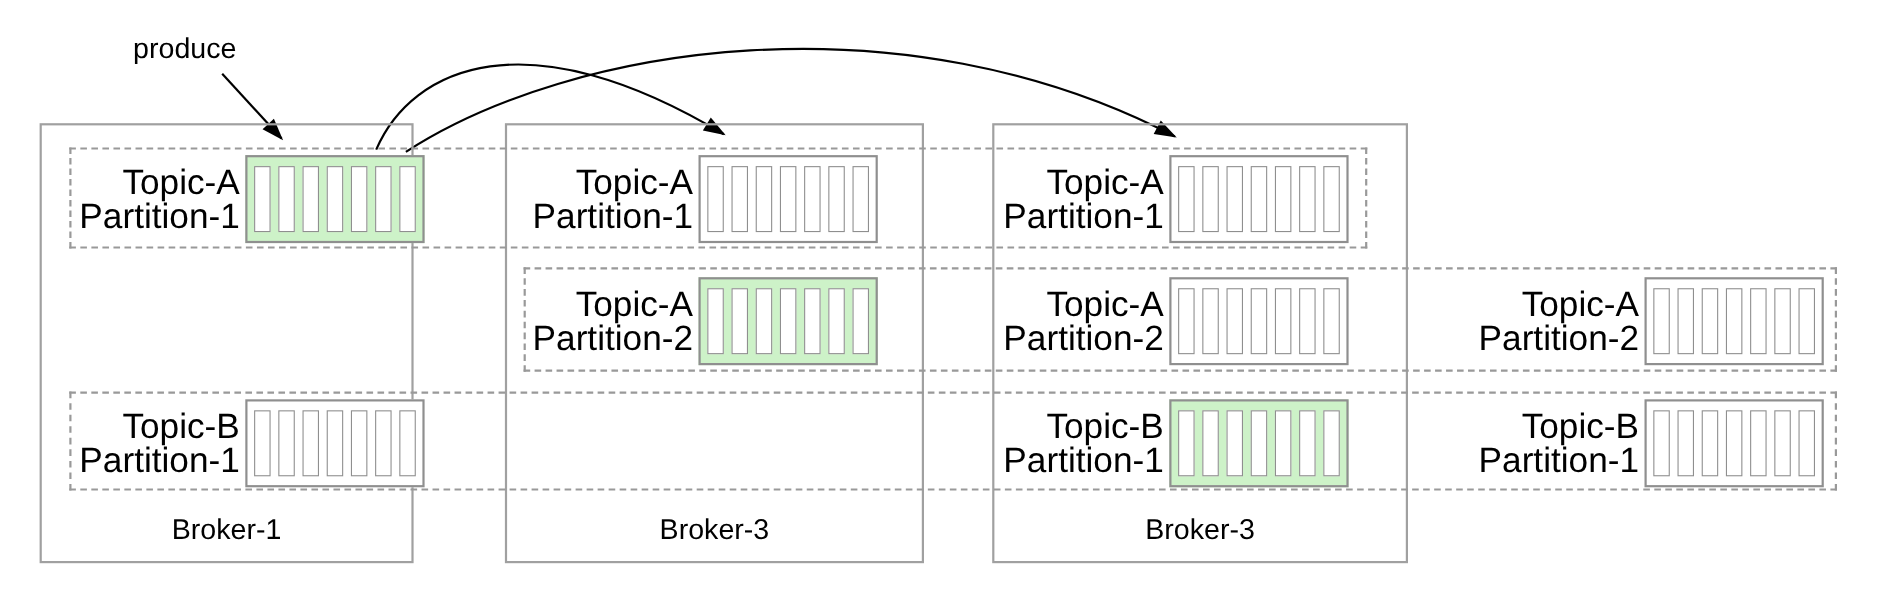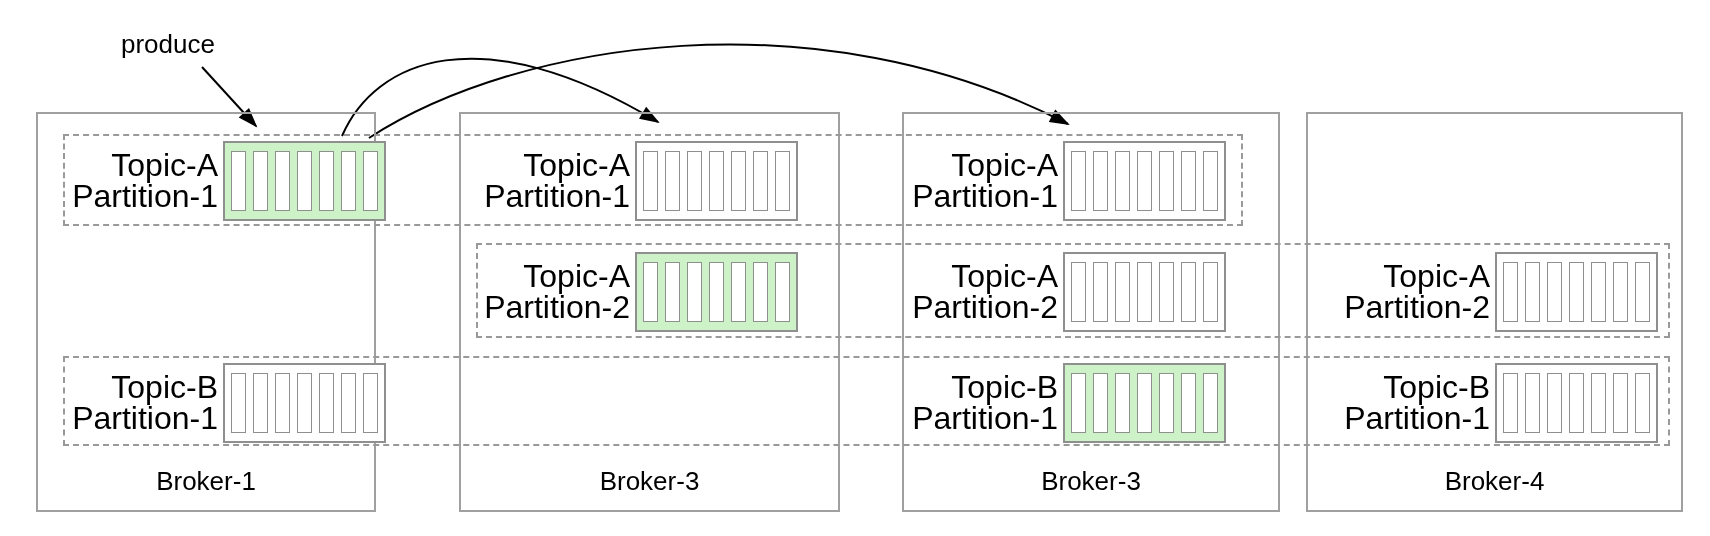--- a/index.html
+++ b/index.html
@@ -62,23 +62,20 @@
   </svg>
 
 <div class="broker" style="left: 36px; top: 112px; width: 340px; height: 400px;">
       <div class="broker-label">Broker-1</div>
     </div>
     <div class="broker" style="left: 459px; top: 112px; width: 381px; height: 400px;">
       <div class="broker-label">Broker-3</div>
     </div>
     <div class="broker" style="left: 902px; top: 112px; width: 378px; height: 400px;">
       <div class="broker-label">Broker-3</div>
-    </div>
-    <div class="broker" style="left: 1306px; top: 112px; width: 377px; height: 400px;">
-      <div class="broker-label">Broker-4</div>
     </div>
     <div class="prow" style="left: 63px; top: 134px; width: 1180px; height: 92px;"></div>
     <div class="plabel" style="left: 28px; top: 150px; width: 190px;">
       <span>Topic-A</span>
       <span>Partition-1</span>
     </div>
     <div class="pbox leader" style="left: 223px; top: 141px;">
       <div class="slat"></div>
       <div class="slat"></div>
       <div class="slat"></div>

